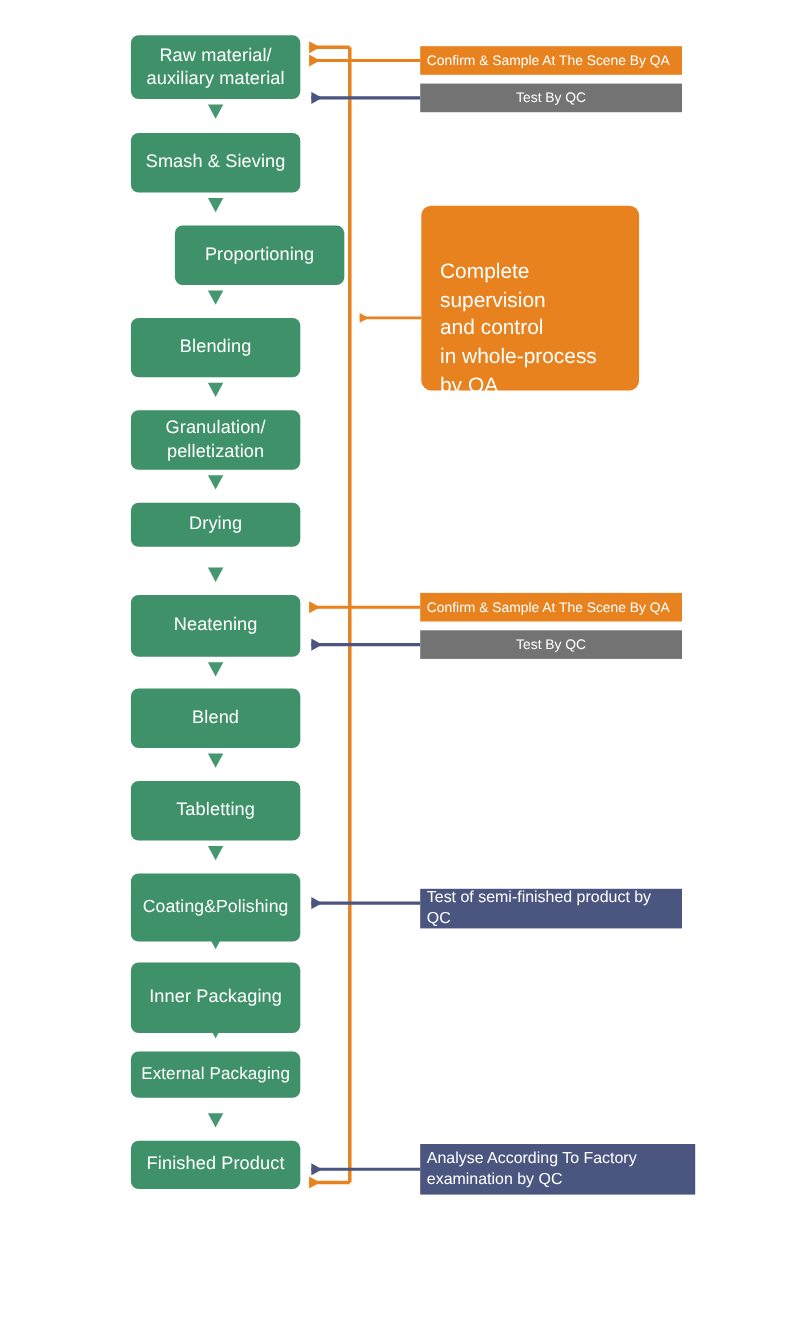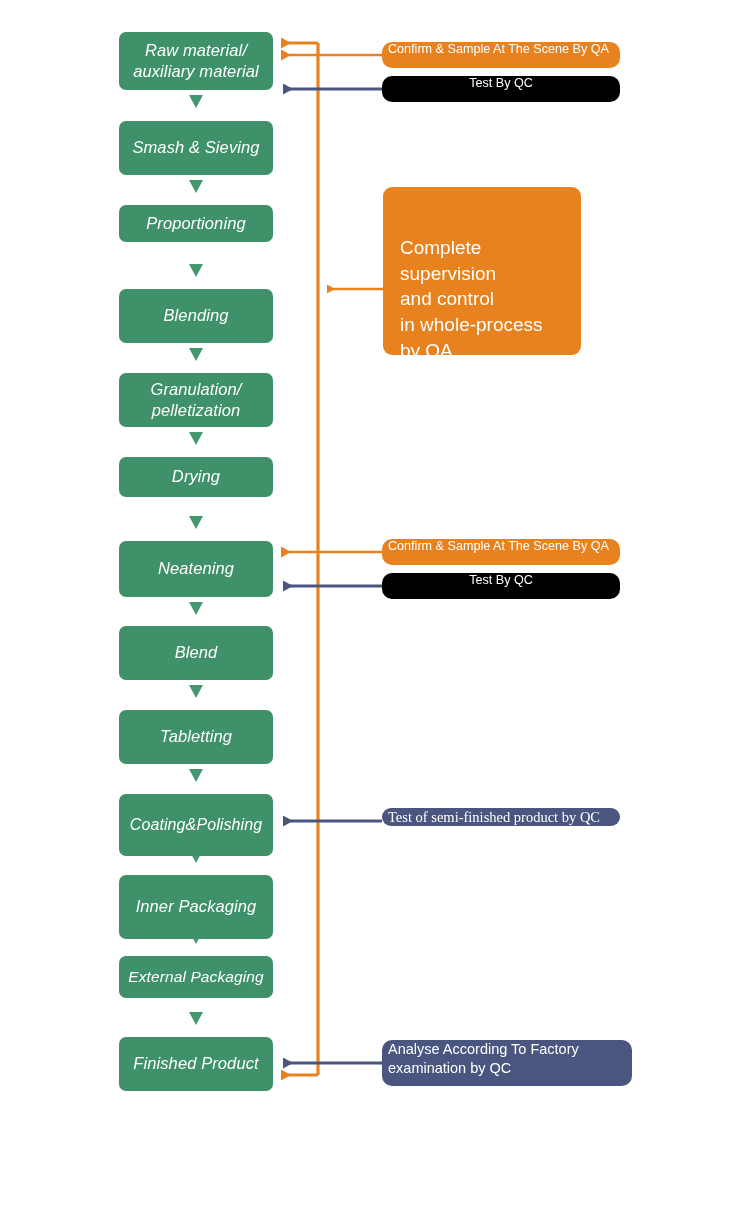--- a/index.html
+++ b/index.html
@@ -41,40 +41,39 @@
     color: #ffffff;
     display: flex;
     align-items: center;
     justify-content: center;
     text-align: center;
     font-size: 16.5px;
     line-height: 1.28;
     letter-spacing: 0.1px;
     z-index: 3;
     padding: 0 4px;
-    font-style: italic;
   }
   
   .chip {
     position: absolute;
     box-sizing: border-box;
-    border-radius: 10px;
+    border-radius: 0;
     color: #ffffff;
     display: flex;
-    align-items: flex-start;
+    align-items: center;
     z-index: 3;
     padding: 0 6px;
   }
   .chip.qa {
     background: #E8821E;
     justify-content: flex-start;
     font-size: 12.6px;
   }
   .chip.qc {
-    background: #000000;
+    background: #737373;
     justify-content: center;
     font-size: 12.6px;
   }
   .chip.qc-left {
     background: #4A5580;
     justify-content: flex-start;
     font-size: 14.5px;
     line-height: 1.3;
   }
   
@@ -153,21 +152,21 @@
 
   <div class="proc" style="top:32px;height:58px;">
     <span style="white-space:pre-line;">Raw material/
 auxiliary material</span>
   </div>
 
   <div class="proc" style="top:121px;height:54px;">
     <span style="white-space:pre-line;">Smash &amp; Sieving</span>
   </div>
 
-  <div class="proc" style="top:205px;height:37px;">
+  <div class="proc" style="top:205px;height:54px;margin-left:40px;">
     <span style="white-space:pre-line;">Proportioning</span>
   </div>
 
   <div class="proc" style="top:289px;height:54px;">
     <span style="white-space:pre-line;">Blending</span>
   </div>
 
   <div class="proc" style="top:373px;height:54px;">
     <span style="white-space:pre-line;">Granulation/
 pelletization</span>
@@ -194,41 +193,41 @@
   </div>
 
   <div class="proc" style="top:875px;height:64px;">
     <span style="white-space:pre-line;">Inner Packaging</span>
   </div>
 
   <div class="proc" style="top:956px;height:42px;font-size:15.5px;">
     <span style="white-space:pre-line;">External Packaging</span>
   </div>
 
-  <div class="proc" style="top:1037px;height:54px;">
+  <div class="proc" style="top:1037px;height:44px;">
     <span style="white-space:pre-line;">Finished Product</span>
   </div>
 
   <div class="chip qa" style="left:382px;top:42px;width:238px;height:26px;">
     <span>Confirm &amp; Sample At The Scene By QA</span>
   </div>
 
   <div class="chip qc" style="left:382px;top:76px;width:238px;height:26px;">
     <span>Test By QC</span>
   </div>
 
   <div class="chip qa" style="left:382px;top:539px;width:238px;height:26px;">
     <span>Confirm &amp; Sample At The Scene By QA</span>
   </div>
 
   <div class="chip qc" style="left:382px;top:573px;width:238px;height:26px;">
     <span>Test By QC</span>
   </div>
 
-  <div class="chip qc-left" style="left:382px;top:808px;width:238px;height:18px;font-family:Liberation Serif, serif;">
+  <div class="chip qc-left" style="left:382px;top:808px;width:238px;height:36px;">
     <span>Test of semi-finished product by QC</span>
   </div>
 
   <div class="chip qc-left" style="left:382px;top:1040px;width:250px;height:46px;">
     <span>Analyse According To Factory examination by QC</span>
   </div>
 
   <div id="supervision">
     <span>Complete
 supervision

